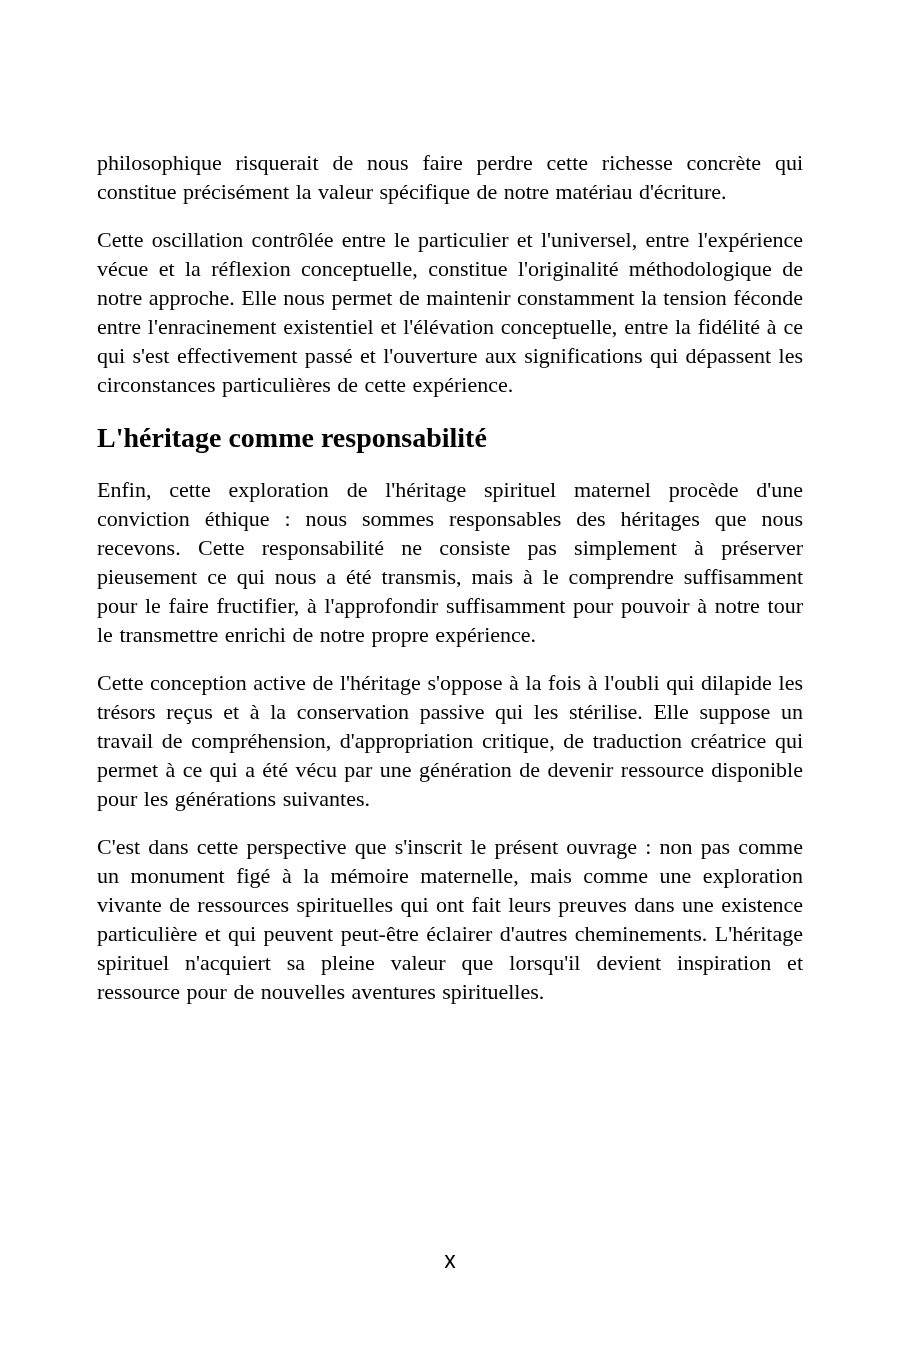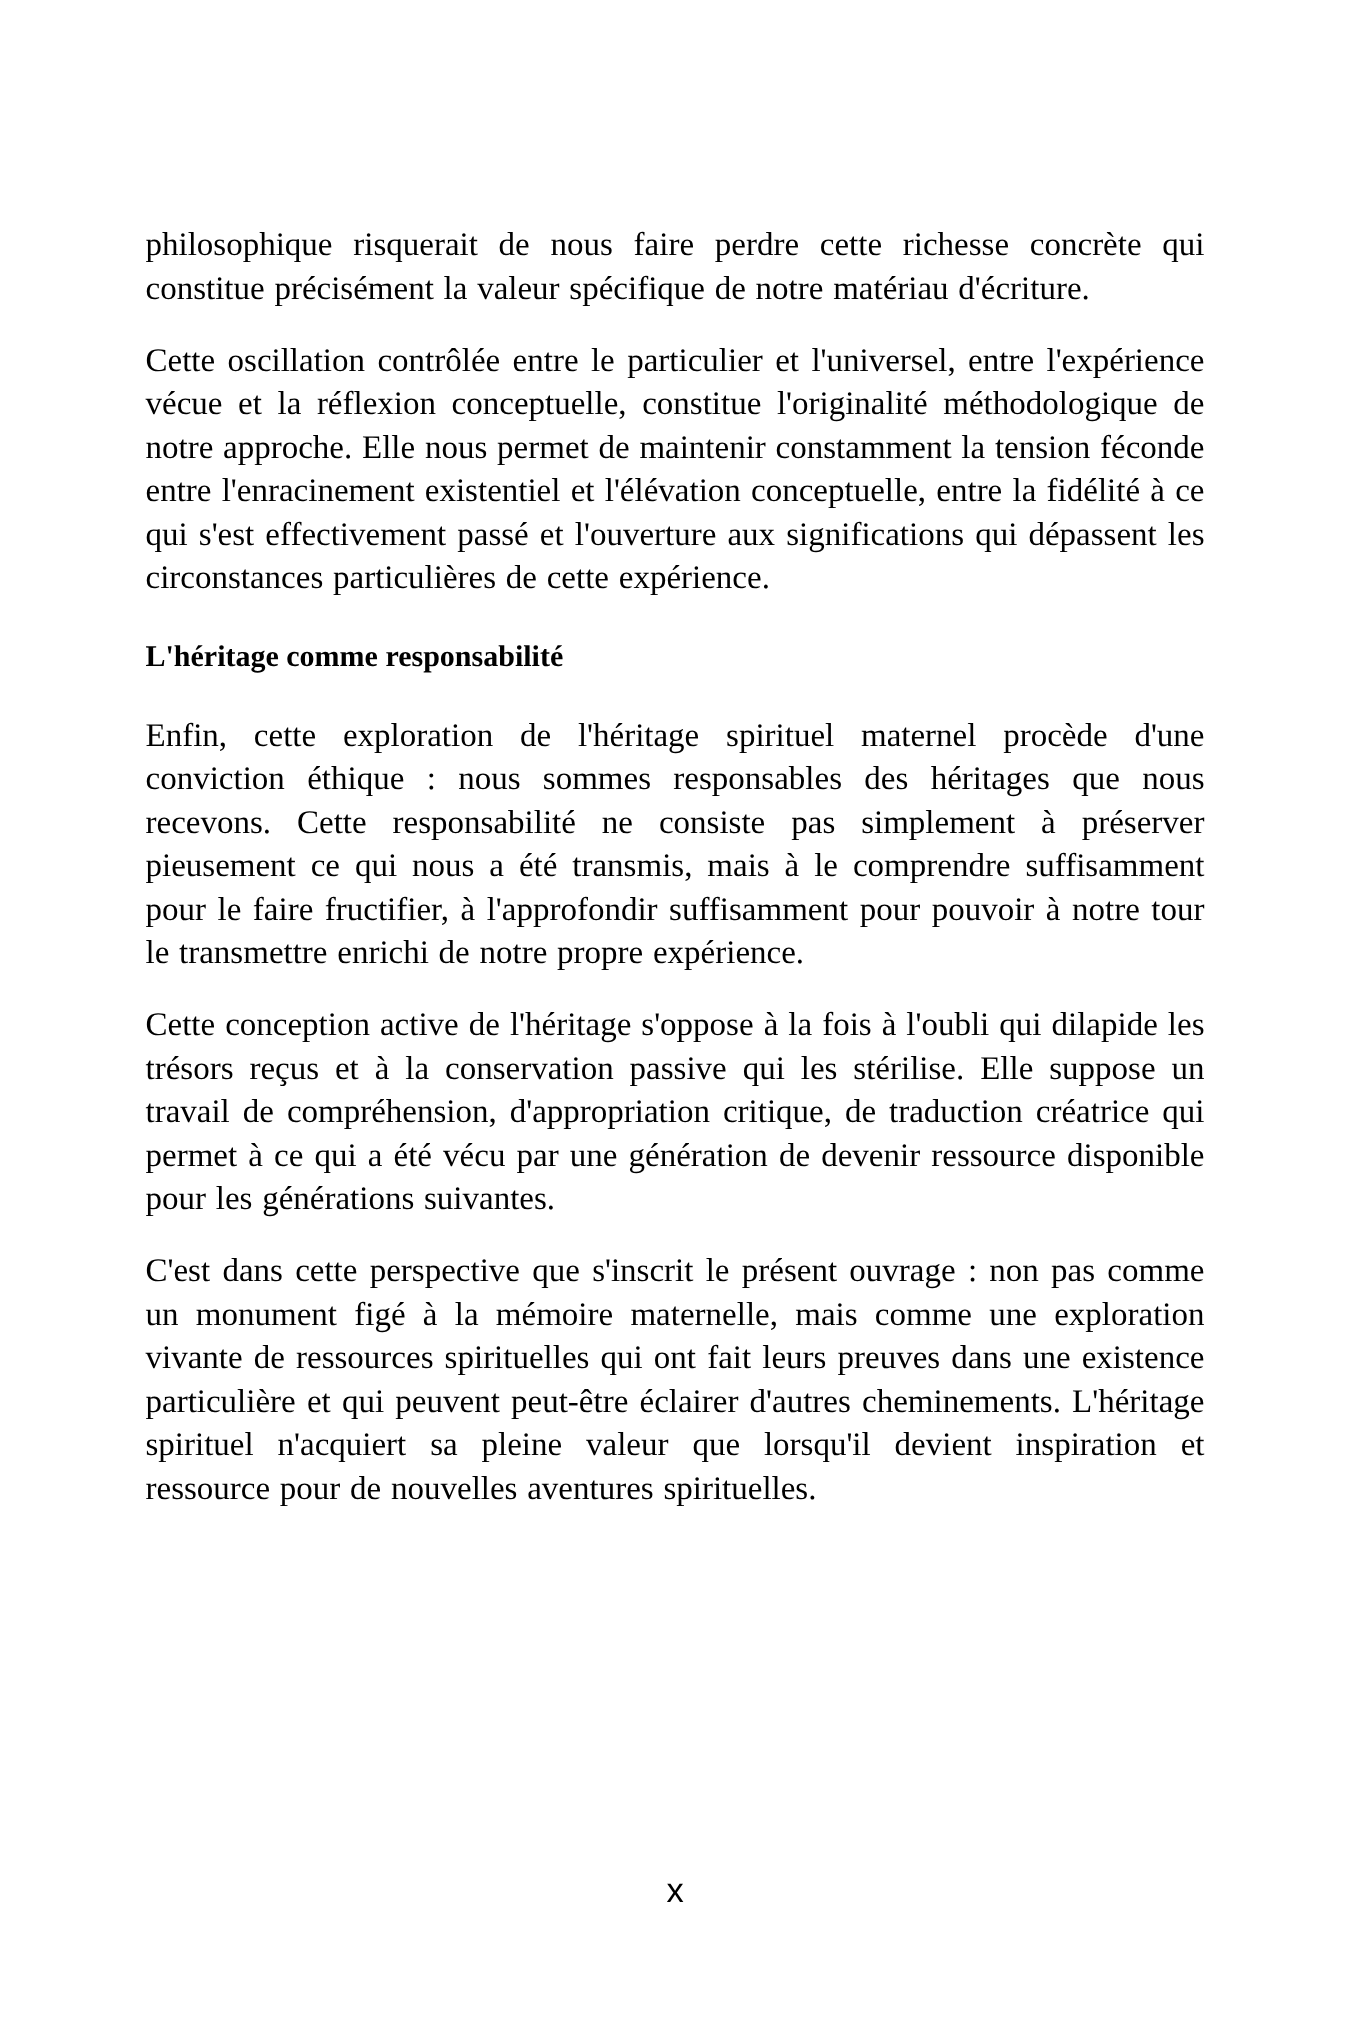--- a/index.html
+++ b/index.html
@@ -27,21 +27,21 @@
     margin: 0 0 19px 0;
     font-size: 22px;
     line-height: 29px;
     text-align: justify;
     text-align-last: left;
     -moz-text-align-last: left;
     word-spacing: 1px;
   }
   .text-block h2 {
     margin: 21px 0 19px 0;
-    font-size: 20px;
+    font-size: 28px;
     line-height: 36px;
     font-weight: bold;
     text-align: left;
   }
   .footer {
     position: absolute;
     top: 1246px;
     left: 0;
     width: 100%;
     text-align: center;

